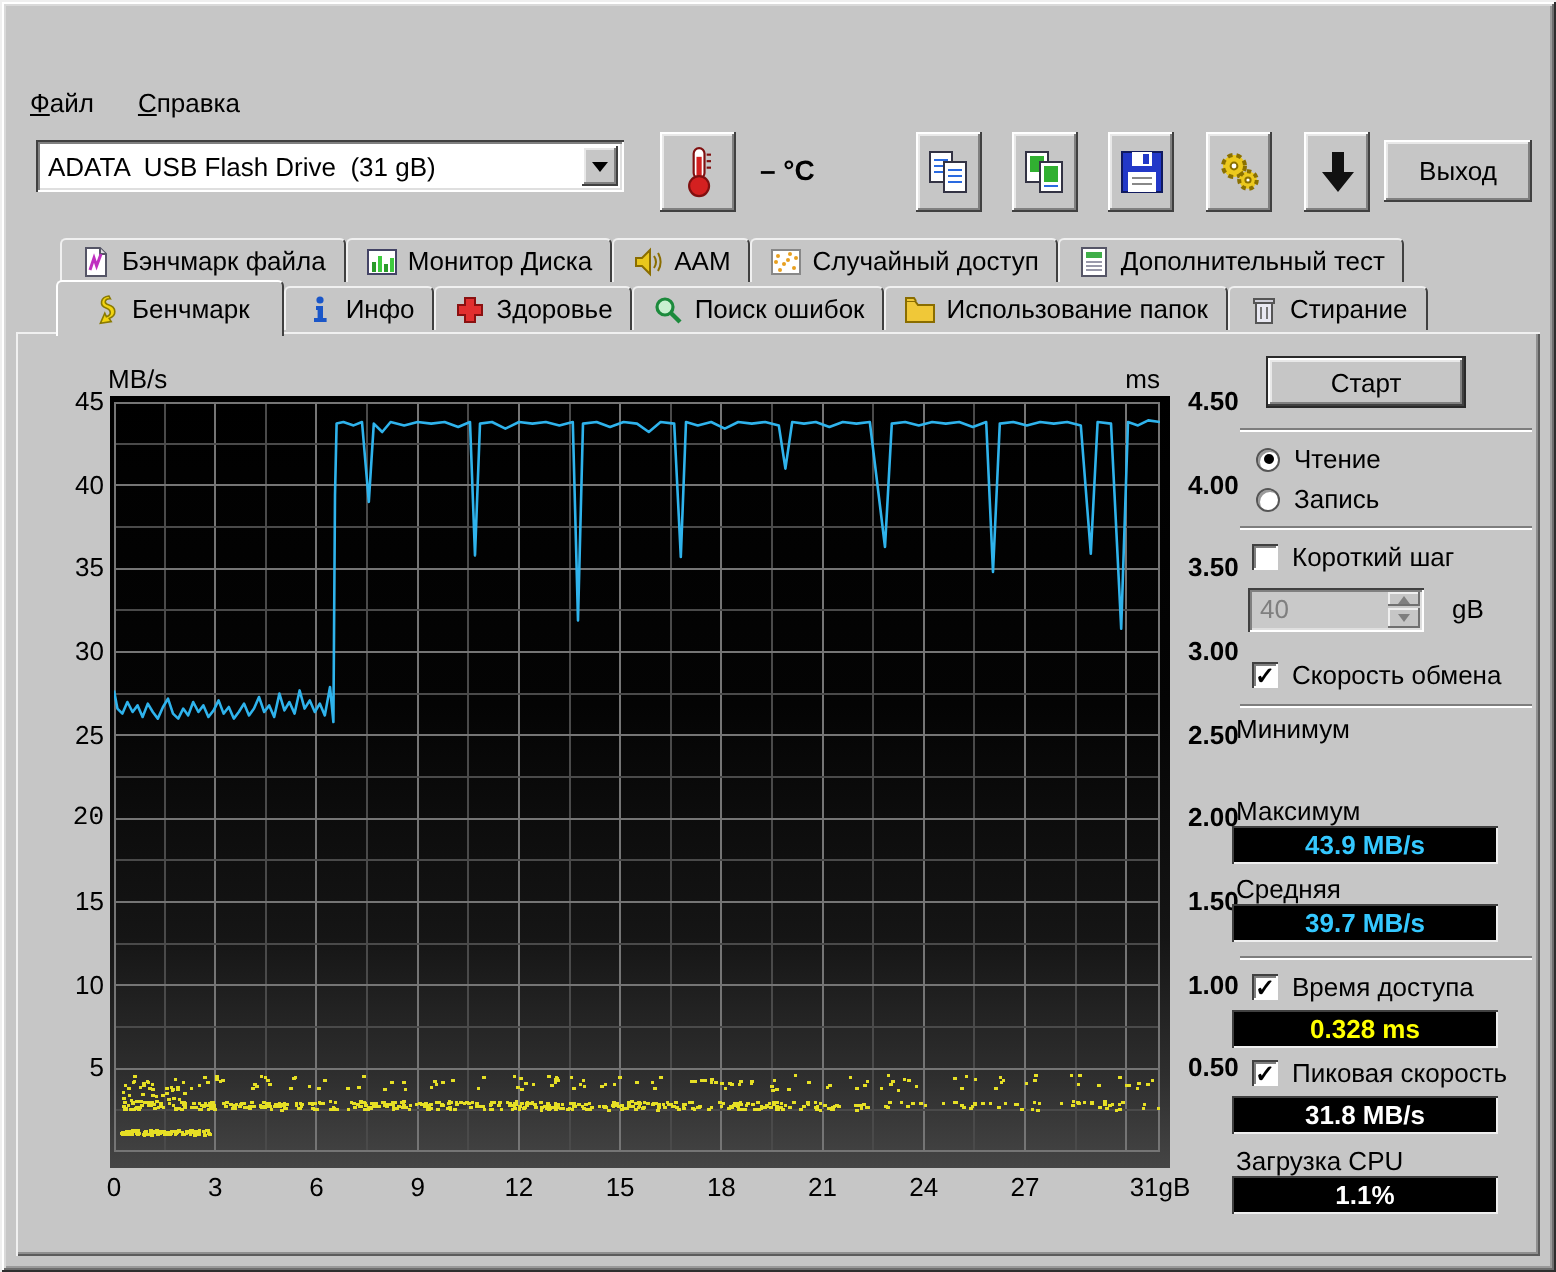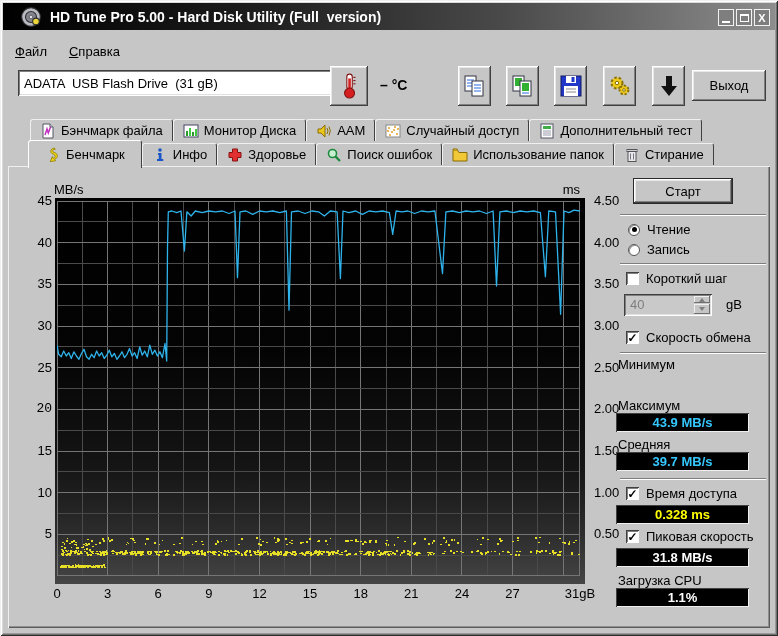--- a/index.html
+++ b/index.html
@@ -19,21 +19,21 @@
   #btn-min{right:41px;} #btn-max{right:23px;} #btn-close{right:5px;}
   #btn-min span{display:block;width:8px;border-bottom:2px solid #fff;margin-top:9px;}
   #btn-max span{display:block;width:9px;height:8px;border:1px solid #fff;border-top-width:2px;}
   
   #menubar{position:absolute;left:3px;top:30px;width:772px;height:26px;display:flex;align-items:center;font-size:13px;color:#000;}
   .menu-item{padding:3px 10px;margin-left:2px;margin-top:16px;}
   .menu-item .u{text-decoration:underline;}
   
   .sunken{box-shadow:inset 1px 1px 0 #404040, inset -1px -1px 0 #fff, inset 2px 2px 0 #808080, inset -2px -2px 0 #dfdfdf;}
   .raised{box-shadow:inset -1px -1px 0 #404040, inset 1px 1px 0 #fff, inset -2px -2px 0 #808080, inset 2px 2px 0 #e8e8e8;}
-  #drive-select{position:absolute;left:18px;top:70px;width:333px;height:26px;background:#fff;display:flex;align-items:center;font-size:13px;color:#000;}
+  #drive-select{position:absolute;left:18px;top:70px;width:294px;height:26px;background:#fff;display:flex;align-items:center;font-size:13px;color:#000;}
   #drive-select .val{flex:1;padding-left:6px;overflow:hidden;}
   #drive-arrow{width:18px;height:20px;margin-right:3px;background:#c6c6c6;display:flex;align-items:center;justify-content:center;}
   #drive-arrow i{display:block;width:0;height:0;border:4px solid transparent;border-top:5px solid #000;margin-top:4px;}
   .toolbtn{position:absolute;top:66px;height:40px;background:#c6c6c6;display:flex;align-items:center;justify-content:center;}
   #btn-temp{left:330px;width:38px;}
   #temp-label{position:absolute;left:380px;top:77px;font-size:14px;font-weight:bold;color:#000;}
   #btn-copy{left:458px;width:33px;} #btn-copyimg{left:506px;width:33px;}
   #btn-save{left:554px;width:33px;} #btn-options{left:603px;width:33px;} #btn-arrow{left:652px;width:33px;}
   #btn-exit{position:absolute;left:692px;top:70px;width:74px;height:31px;background:#c6c6c6;font-size:13px;color:#000;display:flex;align-items:center;justify-content:center;}
   
@@ -49,21 +49,21 @@
   #content{position:absolute;left:8px;top:166px;width:762px;height:462px;background:#c6c6c6;
     box-shadow:inset 1px 1px 0 #f0f0f0, inset -1px -1px 0 #5c5c5c, inset -2px -2px 0 #8f8f8f;z-index:5;}
   #chart-bg{position:absolute;left:47px;top:32px;width:530px;height:386px;
     background:linear-gradient(180deg,#000 0%,#040404 40%,#151515 70%,#2e2e2e 88%,#454545 100%);}
   #plot-svg{position:absolute;left:2px;top:3px;display:block;}
   .axis-unit{position:absolute;font-size:13px;color:#000;}
   #unit-left{left:46px;top:16px;}
   #unit-right{left:500px;top:16px;width:72px;text-align:right;}
   .tick{position:absolute;font-size:13px;color:#000;}
   .tick-left{left:0;width:44px;text-align:right;}
-  .tick-right{left:586px;width:44px;text-align:left;}
+  .tick-right{left:586px;width:44px;text-align:left;font-weight:bold;}
   .tick-bottom{width:40px;text-align:center;}
   
   #panel{position:absolute;left:600px;top:0;width:162px;height:462px;overflow:hidden;font-size:13px;color:#000;}
   .sep{position:absolute;left:12px;width:146px;height:2px;border-top:1px solid #7d7d7d;border-bottom:1px solid #fff;}
   #start-btn{position:absolute;left:25px;top:12px;width:100px;height:26px;background:#c6c6c6;border:1px solid #2a2a2a;
     display:flex;align-items:center;justify-content:center;font-size:13px;
     box-shadow:inset -1px -1px 0 #404040, inset 1px 1px 0 #fff, inset -2px -2px 0 #808080, inset 2px 2px 0 #e8e8e8;}
   .ctl-row{position:absolute;display:flex;align-items:center;gap:7px;white-space:nowrap;text-align:right;}
   .radio{width:12px;height:12px;border-radius:50%;background:#fff;border:1px solid #555;
     box-shadow:inset 1px 1px 0 #9a9a9a;display:flex;align-items:center;justify-content:center;}
@@ -82,36 +82,20 @@
   .sec-label{position:absolute;left:10px;}
   .valbox{position:absolute;left:8px;width:133px;height:19px;background:#000;text-align:center;
     font-size:13px;font-weight:bold;line-height:19px;box-shadow:inset 1px 1px 0 #404040, inset -1px -1px 0 #efefef;}
   .val-cyan{color:#35c8ff;} .val-yellow{color:#ffff00;} .val-white{color:#fff;}
 </style>
 </head>
 <body>
 
 <div id="window">
 
-  <div id="titlebar">
-    <svg id="app-icon" viewBox="0 0 20 20">
-      <circle cx="10" cy="10" r="8.5" fill="#b9b9c2" stroke="#2e2e2e"></circle>
-      <circle cx="10" cy="10" r="5" fill="#84848e" stroke="#2e2e2e"></circle>
-      <circle cx="10" cy="10" r="1.6" fill="#e6e6e6" stroke="#2e2e2e" stroke-width="0.5"></circle>
-      <circle cx="14.5" cy="14" r="3" fill="#eed73a" stroke="#2e2e2e"></circle>
-    </svg>
-    <span id="title-text" class="pre">HD Tune Pro 5.00 - Hard Disk Utility (Full  version)</span>
-    <div class="winbtn" id="btn-min">
-        <span></span>
-      </div>
-    <div class="winbtn" id="btn-max">
-        <span></span>
-      </div>
-    <div class="winbtn" id="btn-close">X</div>
-  </div>
 
   <div id="menubar">
     <div class="menu-item"><span class="u">Ф</span><span>айл</span></div>
     <div class="menu-item"><span class="u">С</span><span>правка</span></div>
   </div>
 
   <div id="drive-select" class="sunken">
     <span class="val pre">ADATA  USB Flash Drive  (31 gB)</span>
     <span id="drive-arrow" class="raised">
         <i></i>

